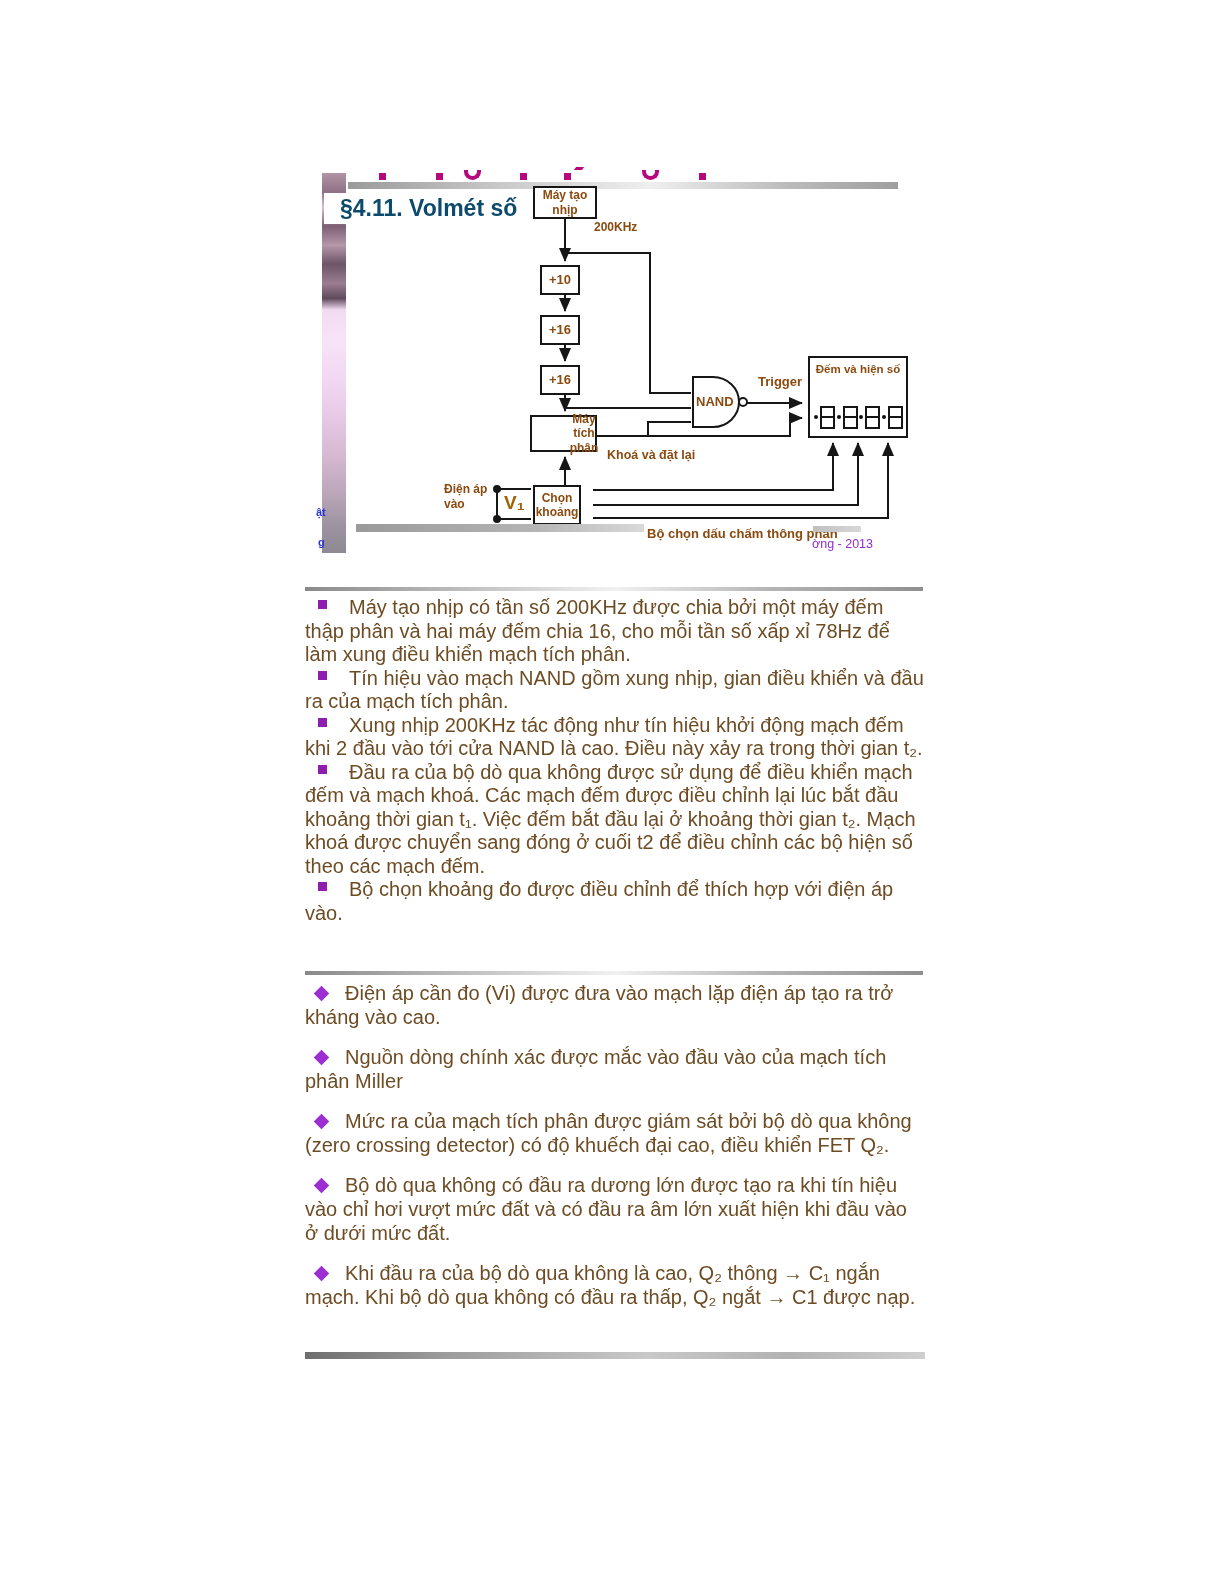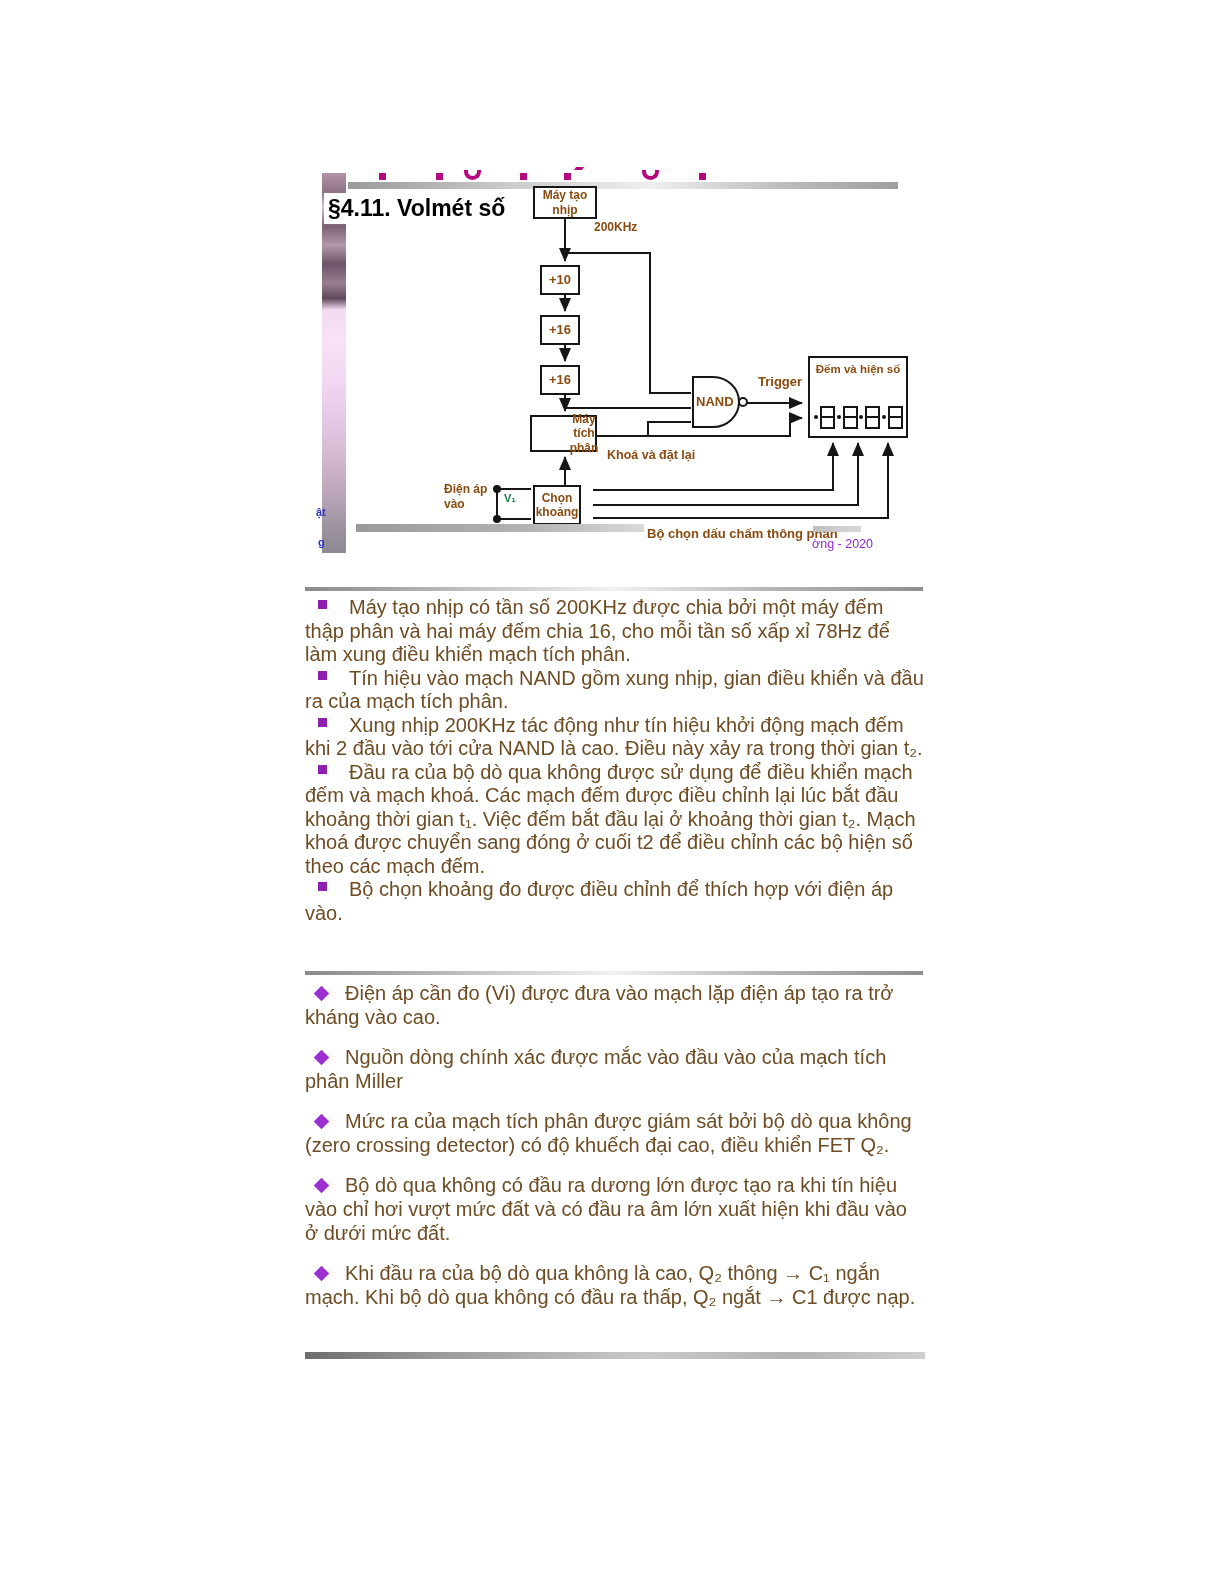--- a/index.html
+++ b/index.html
@@ -30,22 +30,22 @@
   .frag-u  { position:absolute; bottom:1px; width:17px; height:10px; box-sizing:border-box;
              border:4px solid #b5087e; border-top:none; border-radius:0 0 10px 10px; }
   .frag-acc{ position:absolute; top:-1px; width:8px; height:3px; background:#b5087e; transform:skewX(-35deg); }
 
   .topbar {
     position:absolute; left:38px; top:17px; width:550px; height:7px;
     background:linear-gradient(to right,#9a9a9a,#c9c9c9 28%,#efefef 55%,#bbbbbb 80%,#9f9f9f);
   }
 
   .slide-title {
-    position:absolute; left:14px; top:28px; padding:2px 8px 2px 4px; background:#fff;
-    font-size:23px; font-weight:bold; color:#000000; white-space:nowrap;
+    position:absolute; left:14px; top:28px; padding:2px 8px 2px 16px; background:#fff;
+    font-size:23px; font-weight:bold; color:#0c4a6e; white-space:nowrap;
   }
 
   .wires { position:absolute; left:0; top:0; width:600px; height:395px; }
 
   .blk {
     position:absolute; box-sizing:border-box; background:#fff; border:2px solid #161616;
     color:#8a4b10; font-weight:bold; font-size:12px; line-height:1.2; text-align:center;
     display:flex; align-items:center; justify-content:center;
   }
   .blk-clock      { left:223px; top:21px;  width:64px; height:33px; }
@@ -62,21 +62,21 @@
   .seg-dot { width:4px; height:4px; background:#111; border-radius:50%; }
   .digit { position:relative; width:15px; height:23px; border:2px solid #161616; box-sizing:border-box; background:#fff; }
   .digit::after { content:""; position:absolute; left:0; right:0; top:50%; margin-top:-1px; height:2px; background:#161616; }
 
   .dlabel { position:absolute; color:#8a4b10; font-weight:bold; white-space:nowrap; }
   .lbl-freq     { left:284px; top:55px;  font-size:12px; }
   .lbl-nand     { left:386px; top:229px; font-size:13px; }
   .lbl-trigger  { left:448px; top:209px; font-size:13px; }
   .lbl-lock     { left:297px; top:283px; font-size:12.5px; }
   .lbl-inputv   { left:134px; top:317px; width:52px; font-size:12px; text-align:left; white-space:normal; line-height:1.25; }
-  .lbl-v1       { left:194px; top:327px; font-size:11px; color:#15803d; }
+  .lbl-v1       { left:194px; top:327px; font-size:19px; color:#a16207; }
   .lbl-decimal  { left:337px; top:361px; font-size:13px; }
   .lbl-credit   { left:502px; top:372px; font-size:12.5px; color:#8d2bd0; font-weight:normal; }
 
   .slide-graybar {
     position:absolute; left:46px; top:359px; width:288px; height:8px;
     background:linear-gradient(to right,#9a9a9a,#b3b3b3 60%,#d9d9d9 100%);
   }
   .slide-graybar2 {
     position:absolute; left:503px; top:361px; width:48px; height:6px;
     background:linear-gradient(to right,#c0c0c0,#d8d8d8);
@@ -188,21 +188,21 @@
       </div>
     </div>
 
     <div class="dlabel lbl-freq">200KHz</div>
     <div class="dlabel lbl-nand">NAND</div>
     <div class="dlabel lbl-trigger">Trigger</div>
     <div class="dlabel lbl-lock">Khoá và đặt lại</div>
     <div class="dlabel lbl-inputv">Điện áp vào</div>
     <div class="dlabel lbl-v1">V₁</div>
     <div class="dlabel lbl-decimal">Bộ chọn dấu chấm thông phân</div>
-    <div class="dlabel lbl-credit">ờng - 2020</div>
+    <div class="dlabel lbl-credit">ờng - 2013</div>
 
     <div class="slide-graybar"></div>
     <div class="slide-graybar2"></div>
   </div>
 
   <div class="divider d1"></div>
 
   <div class="section s1">
     <p class="para"><span class="sq"></span><span>Máy tạo nhịp có tần số 200KHz được chia bởi một máy đếm thập phân và hai máy đếm chia 16, cho mỗi tần số xấp xỉ 78Hz để làm xung điều khiển mạch tích phân.</span></p>
     <p class="para"><span class="sq"></span><span>Tín hiệu vào mạch NAND gồm xung nhịp, gian điều khiển và đầu ra của mạch tích phân.</span></p>

